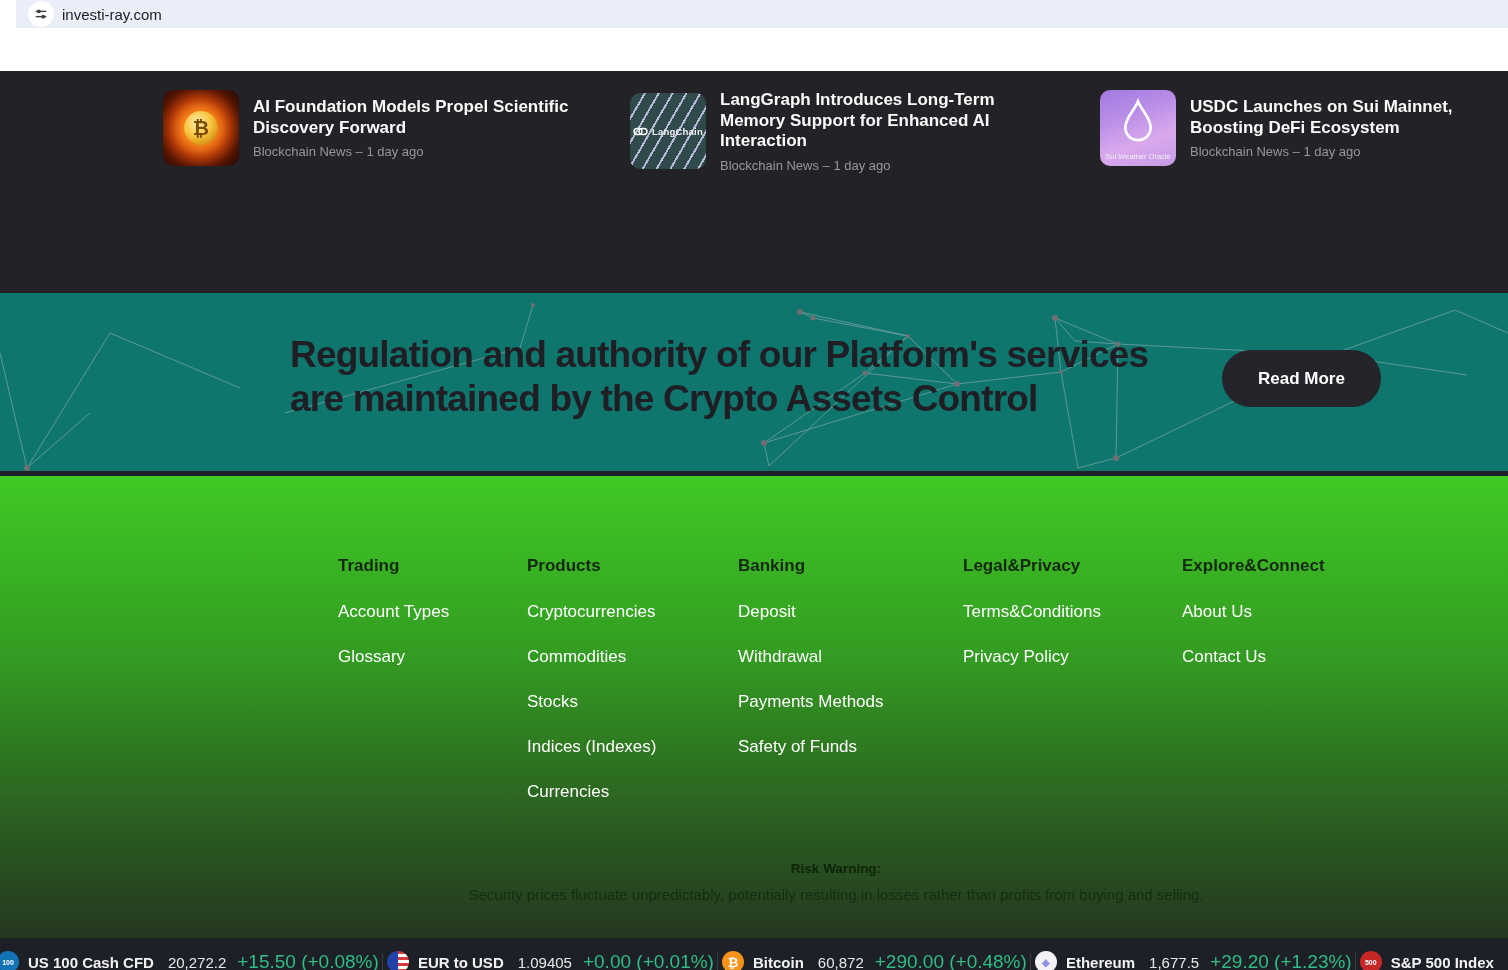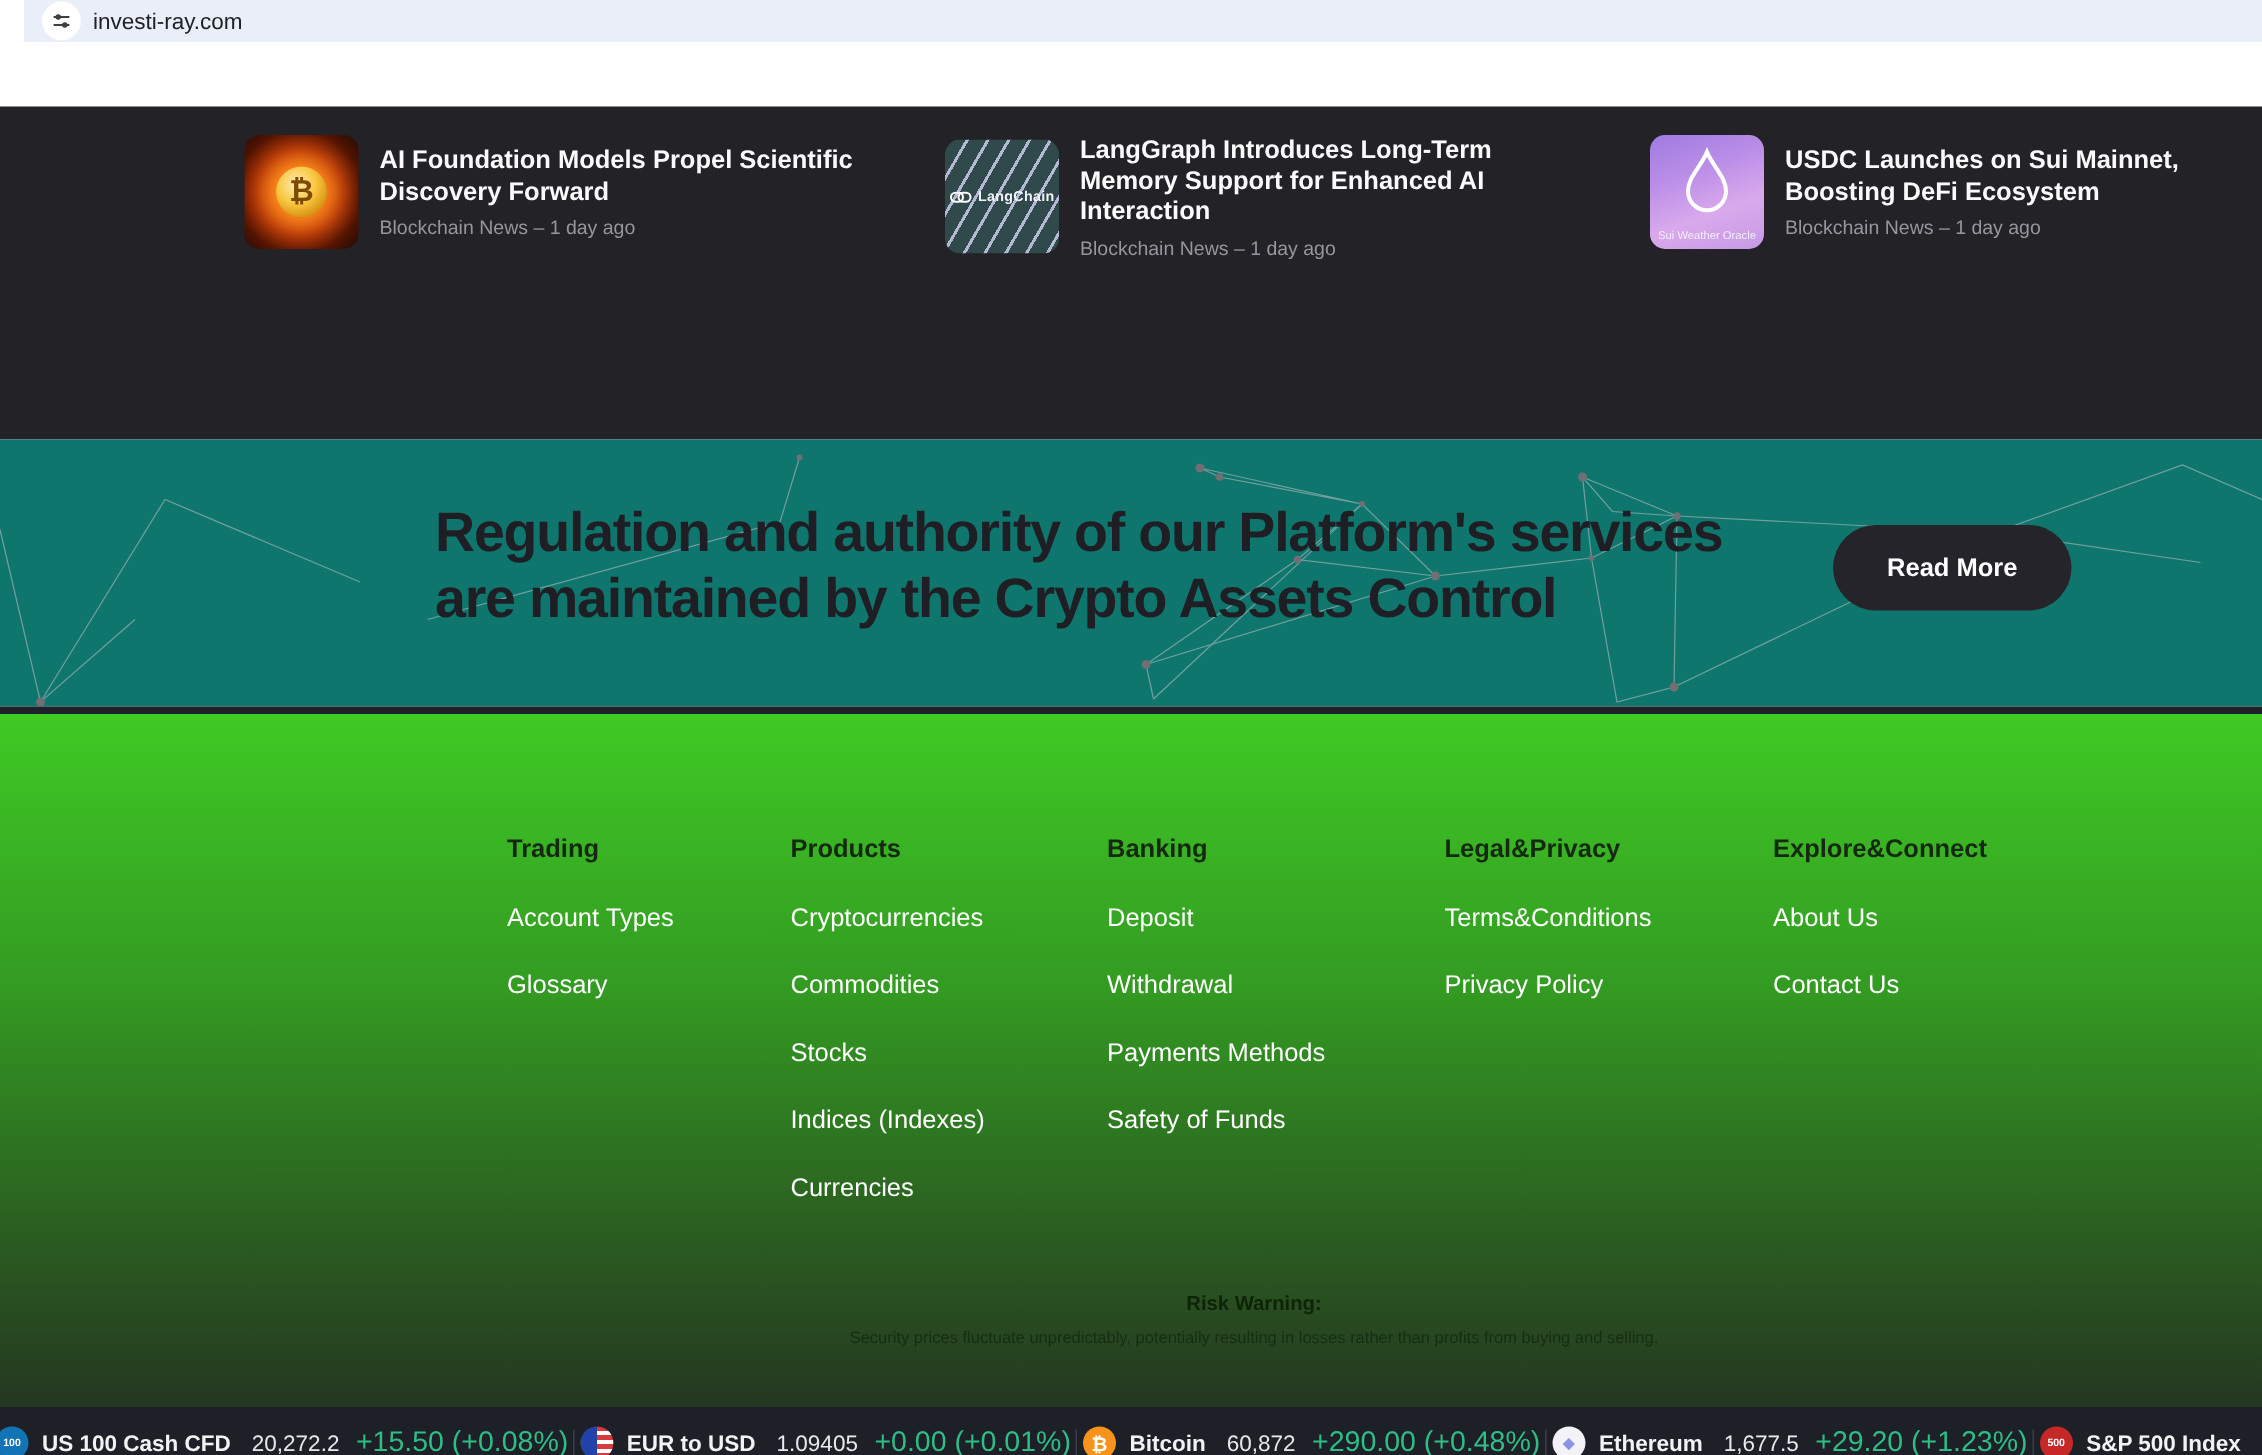--- a/index.html
+++ b/index.html
@@ -58,21 +58,21 @@
     background:linear-gradient(180deg, #3fca24 0%, #339a22 40%, #2a5d20 75%, #253721 100%); }
   .footer-cols { position:absolute; left:338px; top:81px; width:996px; display:flex; }
   .fcol { flex:0 0 auto; }
   .fcol-1 { width:189px; } .fcol-2 { width:211px; } .fcol-3 { width:225px; }
   .fcol-4 { width:219px; } .fcol-5 { width:152px; }
   .fcol-title { font-size:17px; line-height:18px; font-weight:bold; color:#14290f; margin-bottom:28px; }
   .flink { display:block; font-size:17px; line-height:18px; font-weight:500; color:#ffffff;
     margin-bottom:27px; text-decoration:none; cursor:pointer; }
   .risk { position:absolute; left:338px; top:385px; width:996px; text-align:center; }
   .risk-title { font-size:13.5px; font-weight:bold; color:#0e2408; margin-bottom:10px; }
-  .risk-text { font-size:11px; color:rgba(8,26,5,.55); }
+  .risk-text { font-size:15px; color:rgba(8,26,5,.55); }
 
   
   .ticker { position:absolute; top:938px; left:0; width:1508px; height:32px;
     background:#1d2026; display:flex; align-items:center; justify-content:space-between;
     padding:16px 0 0 8px; overflow:hidden; }
   .titem { display:flex; align-items:center; white-space:nowrap; cursor:pointer; }
   .badge { width:22px; height:22px; border-radius:50%; display:flex; align-items:center;
     justify-content:center; font-weight:bold; flex:0 0 22px; margin-right:9px; }
   .b-us100 { background:#1273b5; color:#fff; font-size:7px; margin-left:-11px; }
   .b-eurusd { background:

